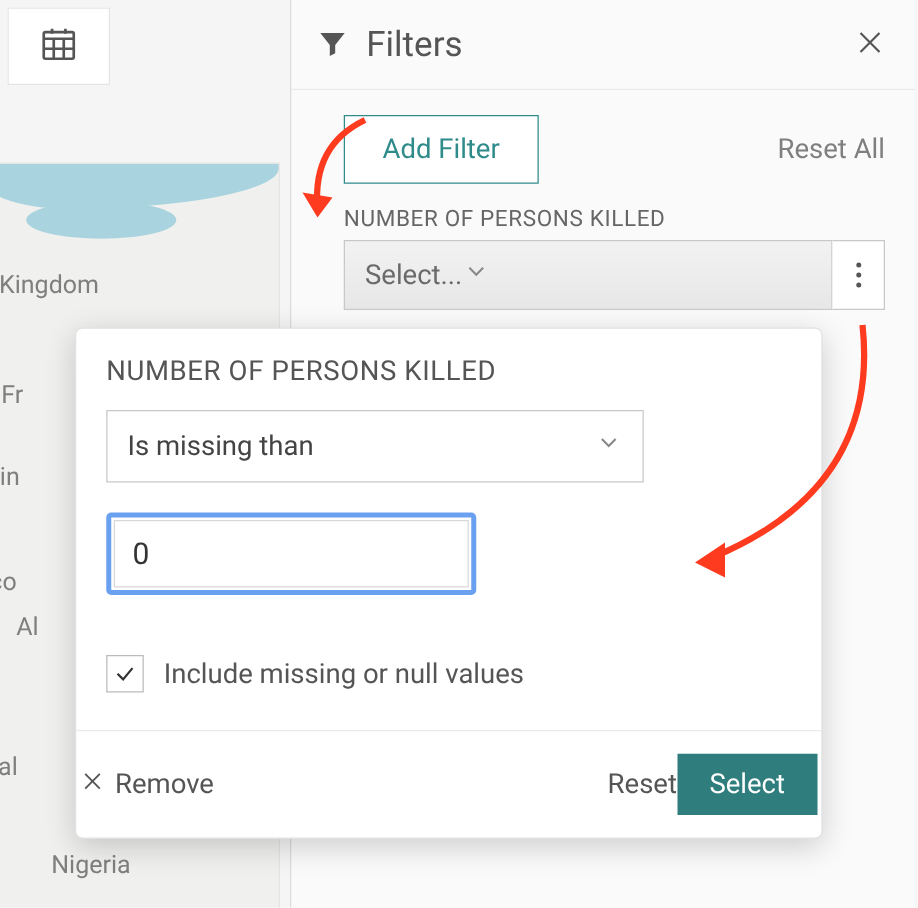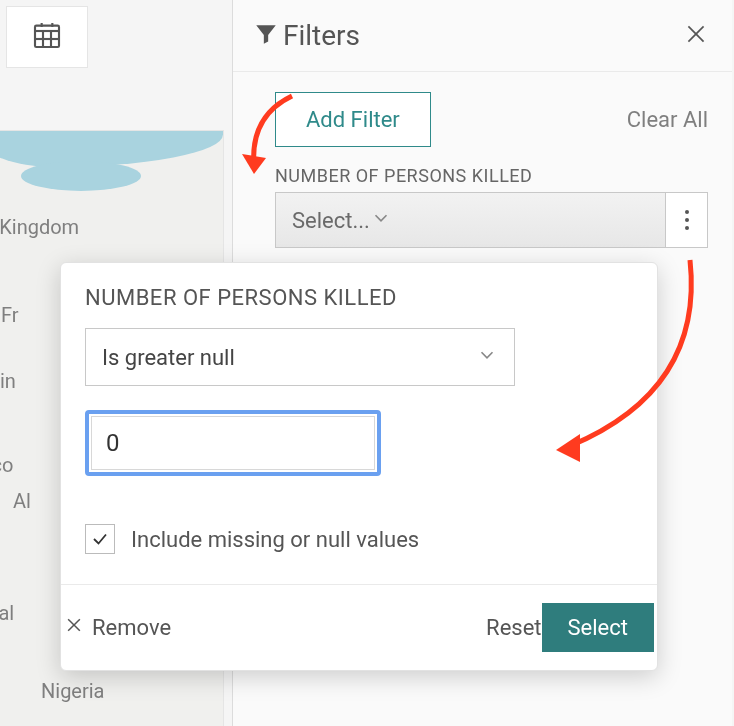--- a/index.html
+++ b/index.html
@@ -36,21 +36,21 @@
     border-left: 1px solid #dcdcdc;
     background: #fafafa;
   }
   .panel-header {
     height: 72px;
     display: flex; align-items: center;
     padding: 0 20px;
     border-bottom: 1px solid #eaeaea;
     justify-content: space-between;
   }
-  .panel-header .title-wrap { display:flex; align-items:center; gap:4px; }
+  .panel-header .title-wrap { display:flex; align-items:flex-end; gap:14px; }
   .panel-header .title { font-size: 28px; color:#555; }
   .panel-header .close { width:32px; height:32px; display:flex; align-items:center; justify-content:center; cursor:pointer; }
   .actions {
     display:flex; align-items:center; justify-content:space-between;
     padding: 20px 24px 8px 42px;
     gap: 16px;
   }
   .add-filter {
     border: 1.5px solid #2f8a8a;
     color: #2f8a8a;
@@ -206,21 +206,21 @@
         <svg width="26" height="26" viewBox="0 0 24 24" stroke="#555" stroke-width="1.6">
             <line x1="5" y1="5" x2="19" y2="19"></line>
             <line x1="19" y1="5" x2="5" y2="19"></line>
           </svg>
       </span>
     </div>
   </div>
 
   <div class="actions">
     <button class="add-filter">Add Filter</button>
-    <span class="clear-all">Clear All</span>
+    <span class="clear-all">Reset All</span>
   </div>
 
   <div class="filter-group">
     <div class="group-label">NUMBER OF PERSONS KILLED</div>
     <div class="select-row">
       <div class="select-box">
         <span>Select...</span>
         <span>
           <svg class="chevron" viewBox="0 0 24 24" fill="none" stroke="#888" stroke-width="1.8">
               <polyline points="6 9 12 15 18 9"></polyline>
@@ -234,21 +234,21 @@
       </div>
     </div>
   </div>
 </div>
 
 <div class="popover">
   <div class="popover-body">
     <div class="popover-label">NUMBER OF PERSONS KILLED</div>
 
     <div class="op-select">
-      <span>Is greater null</span>
+      <span>Is missing than</span>
       <span>
         <svg class="chevron" viewBox="0 0 24 24" fill="none" stroke="#888" stroke-width="1.8">
             <polyline points="6 9 12 15 18 9"></polyline>
           </svg>
       </span>
     </div>
 
     <div class="num-input-wrap">
       <input class="num-input" type="number" value="0" style="">
     </div>

